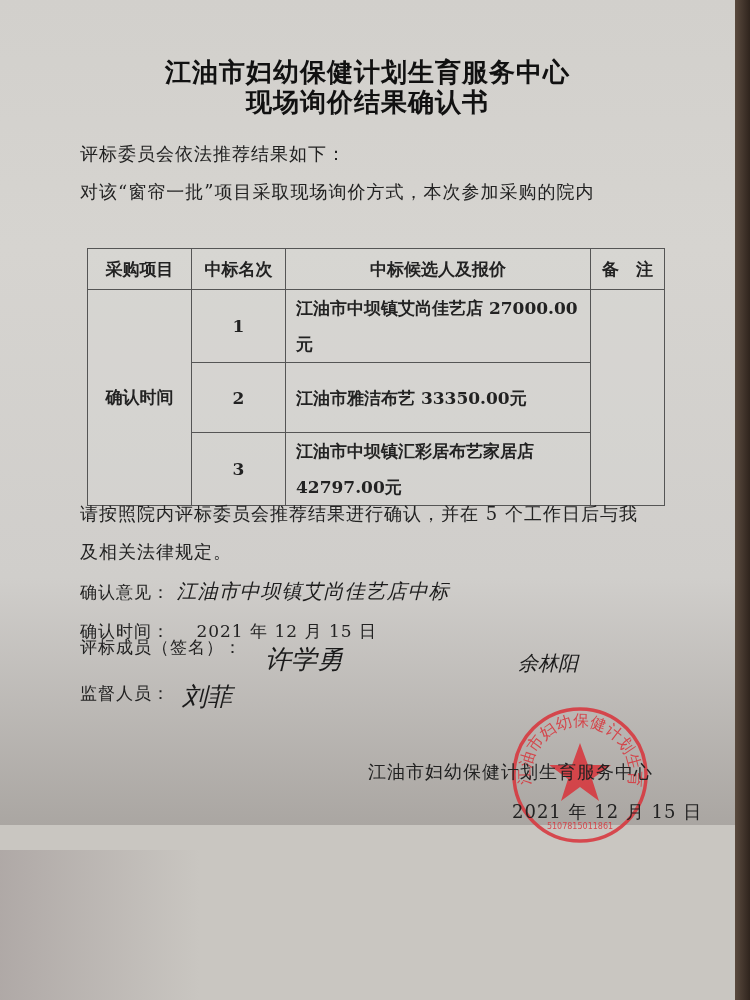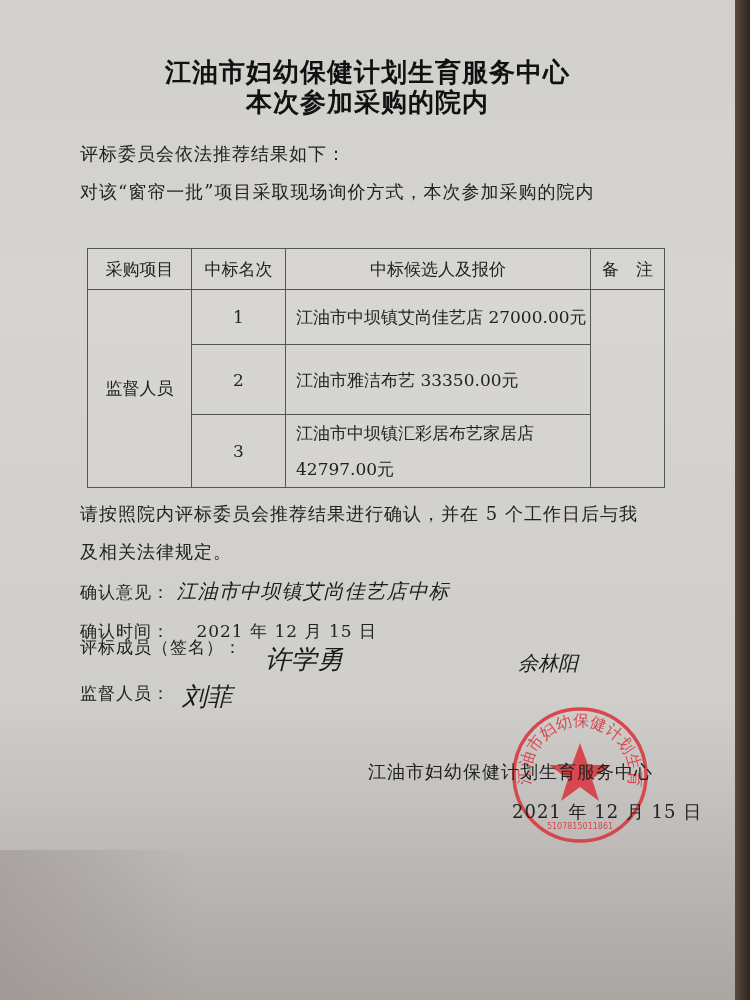--- a/index.html
+++ b/index.html
@@ -3,68 +3,68 @@
 <meta charset="utf-8">
 <style>
   html, body { margin:0; padding:0; }
   body {
     width:750px; height:1000px; overflow:hidden; position:relative;
     background:#c9c6c1;
     font-family:"DejaVu Serif","Liberation Serif",serif;
     color:#222;
   }
   .paper {
-    position:absolute; left:0; top:0; width:735px; height:1000px;
+    position:absolute; left:0; top:0; width:735px; height:825px;
     background:linear-gradient(180deg,#d2d0cc 0%,#d6d4d0 30%,#d0cecb 70%,#aaa6a2 100%);
   }
   .edge { position:absolute; right:0; top:0; width:15px; height:1000px; background:linear-gradient(90deg,#5a4a3e,#2f241d); }
   .shadow-left { position:absolute; left:0; top:850px; width:200px; height:150px; background:linear-gradient(90deg,rgba(150,140,140,0.5),rgba(0,0,0,0)); }
   .title { position:absolute; left:0; width:735px; text-align:center; font-weight:bold; font-size:26px; color:#111; letter-spacing:1px; }
   .t1 { top:55px; }
   .t2 { top:85px; }
   .para { position:absolute; left:80px; width:610px; font-size:18px; line-height:38px; letter-spacing:1px; }
   .para .indent { padding-left:38px; }
   table.res {
     position:absolute; left:87px; top:248px; border-collapse:collapse;
     font-size:17px; background:rgba(220,218,214,0.3);
   }
-  table.res td, table.res th { border:1.5px solid #555; text-align:center; font-weight:normal; padding:0; }
+  table.res td, table.res th { border:1.5px solid #555; text-align:center; font-weight:bold; padding:0; }
   table.res th { height:40px; font-size:17px; }
   table.res td.cand { text-align:left; padding-left:10px; line-height:36px; }
   .line { position:absolute; left:80px; font-size:17px; letter-spacing:1px; }
   .hand { font-family:Liberation Mono, monospace; font-style:italic; font-size:20px; color:#1c1c1c; }
   .sig { position:absolute; font-style:italic; color:#1a1a1a; font-family:"DejaVu Serif",serif; }
   .footer-org { position:absolute; left:368px; top:760px; font-size:18px; letter-spacing:1px; }
   .footer-date { position:absolute; left:512px; top:800px; font-size:18px; letter-spacing:1px; }
   .seal { position:absolute; left:510px; top:705px; width:140px; height:140px; opacity:0.85; }
 </style>
 </head>
 <body>
 
 <div class="paper">
   <div class="shadow-left"></div>
 
   <div class="title t1">江油市妇幼保健计划生育服务中心</div>
-  <div class="title t2">本次参加采购的院内</div>
+  <div class="title t2">现场询价结果确认书</div>
 
   <div class="para" style="top:135px;">
     <div>评标委员会依法推荐结果如下：</div>
     <div>对该“窗帘一批”项目采取现场询价方式，本次参加采购的院内</div>
   </div>
 
   <table class="res">
     <tbody>
         <tr>
       <th style="width:103px">采购项目</th>
       <th style="width:93px">中标名次</th>
       <th style="width:304px">中标候选人及报价</th>
       <th style="width:73px">备　注</th>
     </tr>
     <tr style="height:55px">
-      <td rowspan="3">监督人员</td>
+      <td rowspan="3">确认时间</td>
       <td>1</td>
       <td class="cand">江油市中坝镇艾尚佳艺店 27000.00元</td>
       <td rowspan="3"></td>
     </tr>
     <tr style="height:70px">
       <td>2</td>
       <td class="cand">江油市雅洁布艺 33350.00元</td>
     </tr>
     <tr style="height:72px">
       <td>3</td>

